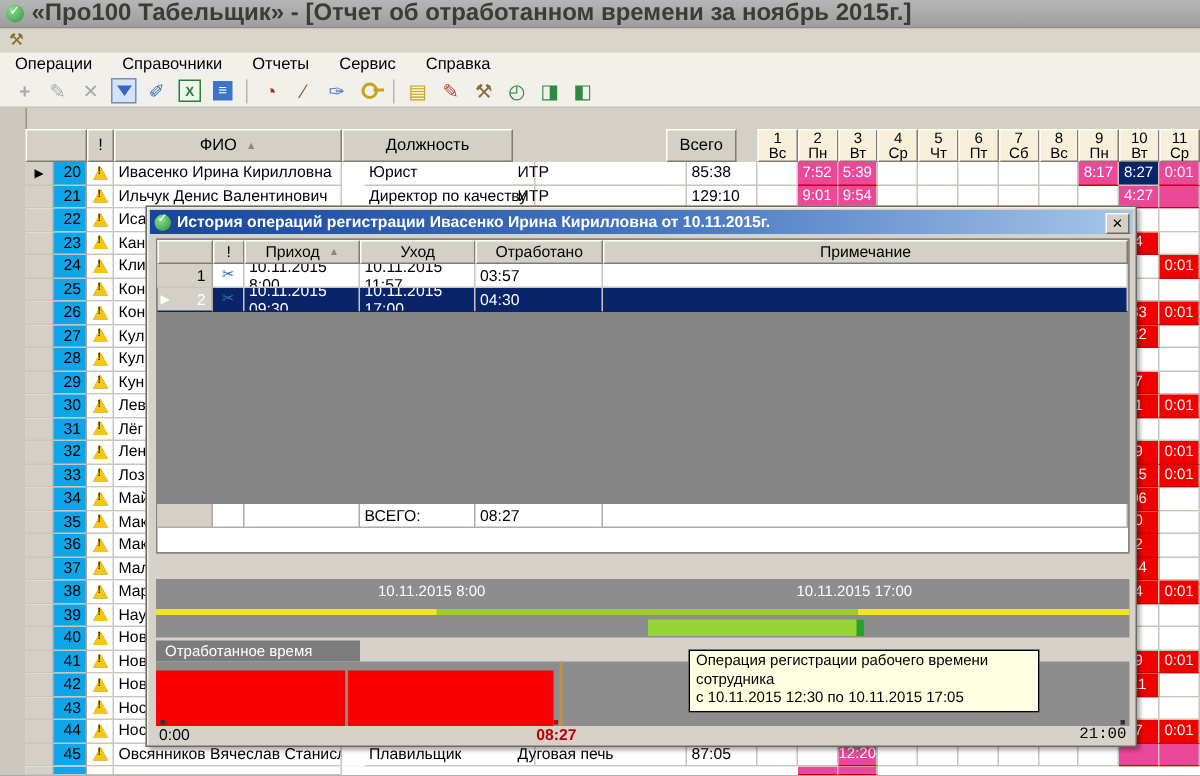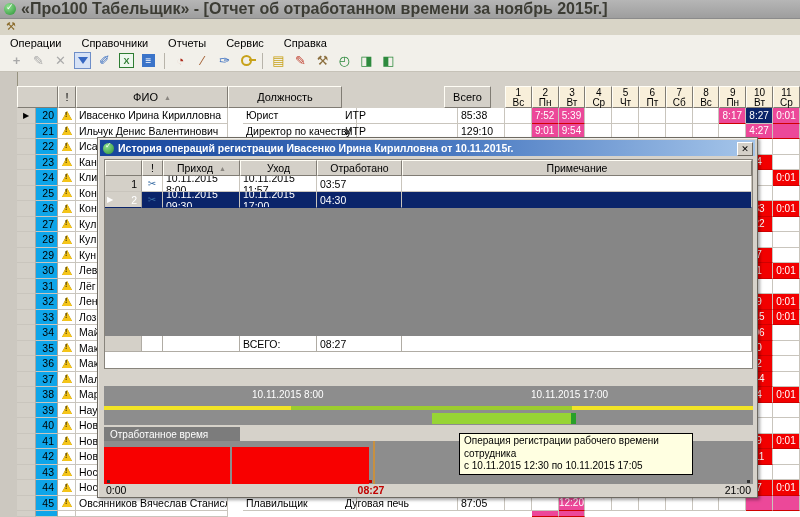--- a/index.html
+++ b/index.html
@@ -121,21 +121,21 @@
   .op-bar{position:absolute;left:328px;width:144px;top:27px;height:11px;background:#97d435;
     border-right:5px solid #2aa02a;box-sizing:border-box;}
   .red-bar{position:absolute;top:6px;bottom:0;background:#f80000;}
   .rb1{left:0;width:126px}.rb2{left:128px;width:137px}
   .orange-marker{position:absolute;left:269px;top:0;bottom:0;width:2px;background:#c89040;}
   .tooltip{position:absolute;left:361px;top:295px;width:234px;background:#ffffe1;border:1px solid #000;
     font-size:10px;line-height:12.5px;padding:1px 4px;z-index:6;box-sizing:border-box;}
   .axis{position:absolute;left:6px;top:346px;width:649px;height:13px;font-size:10.5px;}
   .a-start{position:absolute;left:2px;top:0;}
   .a-cur{position:absolute;left:236px;width:62px;top:0;text-align:center;color:#c00000;font-weight:bold;}
-  .a-end{position:absolute;right:2px;top:0;}
+  .a-end{position:absolute;right:2px;top:0;font-family:Liberation Mono, monospace;}
   .dot{position:absolute;width:3px;height:3px;top:-4px;background:#333;}
   .dot-l{left:3px}.dot-c{left:265px;background:#c00000}.dot-r{right:3px}
 
   .watermark{position:absolute;right:0px;bottom:0px;z-index:9;font-size:31px;font-weight:bold;
     color:rgba(216,216,216,.8);letter-spacing:0.5px;
     text-shadow:1px 1px 2px rgba(70,70,70,.85),-1px -1px 1px rgba(255,255,255,.7);}
 </style>
 </head>
 <body>
 

